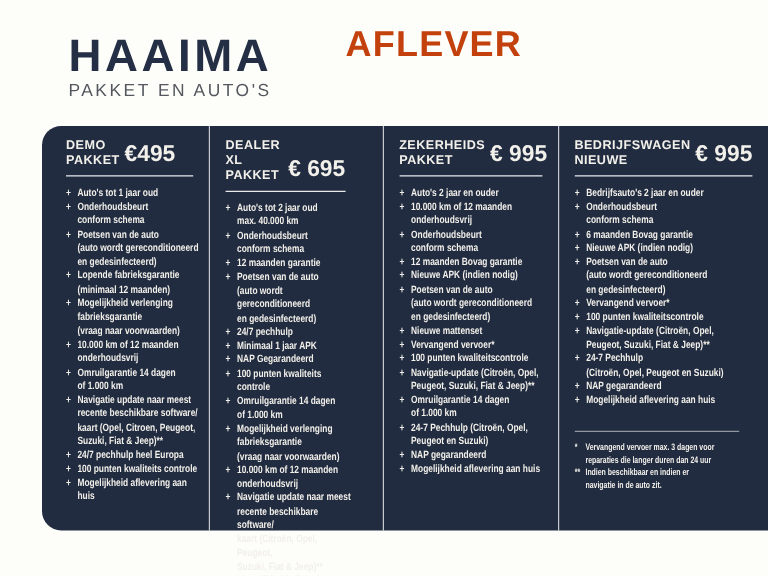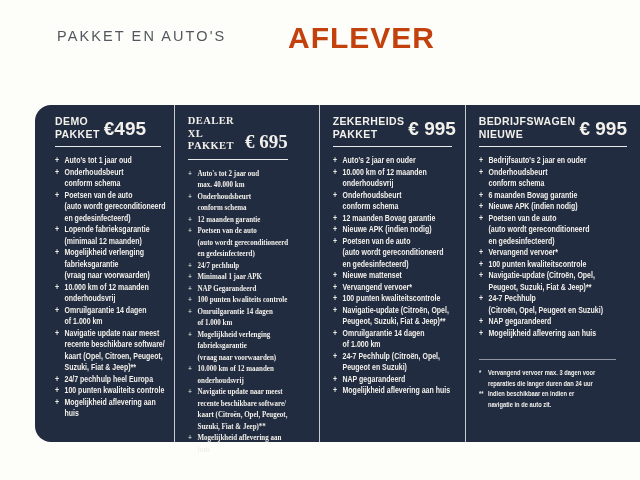--- a/index.html
+++ b/index.html
@@ -22,21 +22,21 @@
   .title span { display:block; }
 
   
   .panel {
     position:absolute; left:35px; top:105px; width:605px; height:337px;
     background:#222c40; border-radius:16px 0 0 16px;
     box-sizing:border-box; display:flex; color:#f2f0ea;
   }
   .col { box-sizing:border-box; padding:10px 8px 0 13px; }
   .col:nth-child(1){ width:156px; padding-left:20px; }
-  .col:nth-child(2){ width:143px;font-family:Liberation Serif, serif; }
+  .col:nth-child(2){ width:143px; }
   .col:nth-child(3){ width:146px;margin-left:18px; }
   .col:nth-child(4){ flex:1; }
   .col + .col { border-left:1px solid rgba(255,255,255,0.75); }
 
   .hdr {
     display:flex; justify-content:flex-start; align-items:flex-end;
     border-bottom:1px solid rgba(255,255,255,0.9);
     padding-bottom:6px; margin-bottom:8px; margin-right:5px;
   }
   .hdr-name { font-size:10.5px; font-weight:700; letter-spacing:0.4px; line-height:12.5px; white-space:pre-line; }
@@ -68,20 +68,21 @@
     font-size:22px; font-weight:800; letter-spacing:0.4px;
     color:#242f45; white-space:nowrap;
   }
 </style>
 </head>
 <body>
 
 <div class="page">
 
   <div class="logo">
+    <div class="logo-name">HAAIMA</div>
     <div class="logo-sub">PAKKET EN AUTO'S</div>
   </div>
 
   <h1 class="title">
     <span>AFLEVER</span>
   </h1>
 
   <section class="panel">
       <div class="col">
         <div class="hdr">

